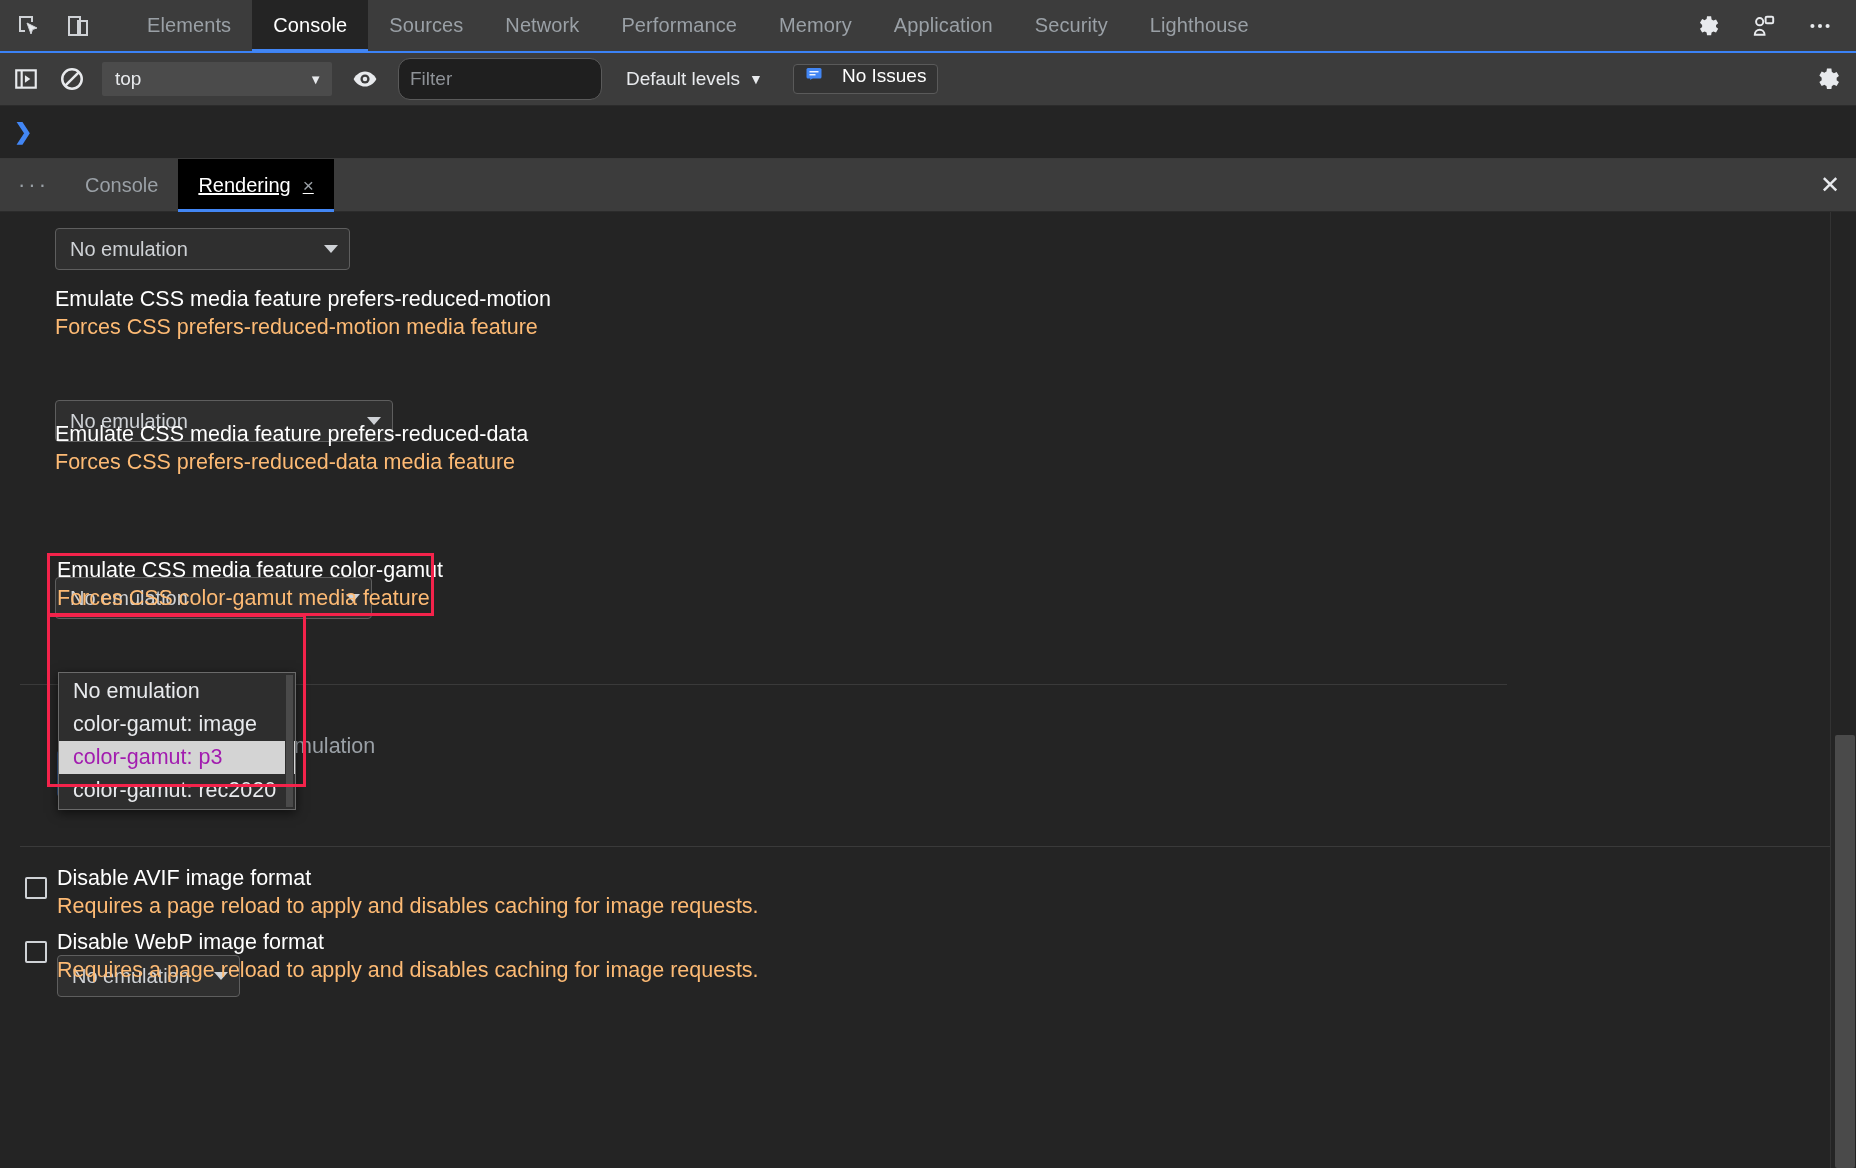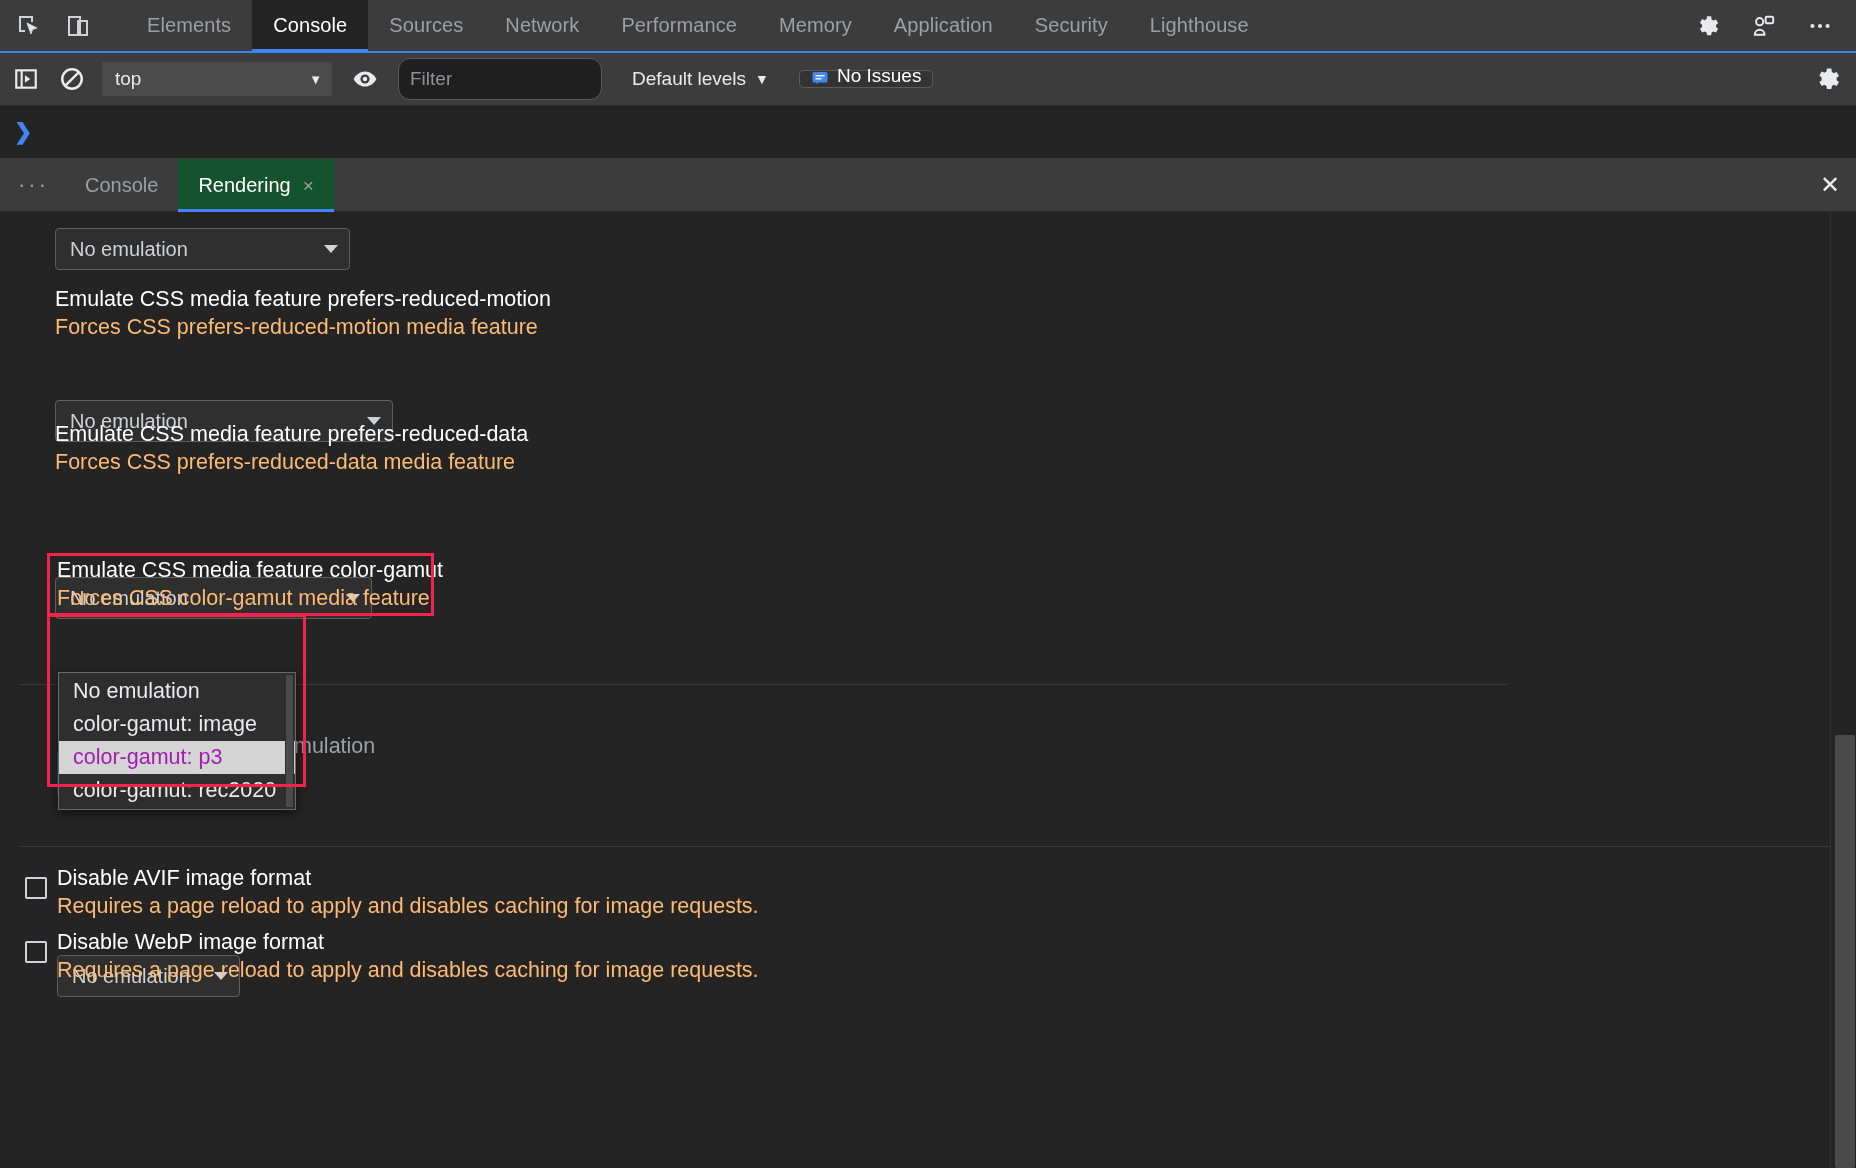--- a/index.html
+++ b/index.html
@@ -58,26 +58,26 @@
   .ctx-select .caret { margin-left: auto; font-size: 13px; color: #e8eaed; }
   .eye-btn { width: 38px; height: 38px; margin-left: 14px; display:flex; align-items:center; justify-content:center; cursor:pointer;}
   .filter-input {
     margin-left: 14px; width: 204px; height: 42px;
     background: #1f1f1f; border: 1px solid #5a5a5a; border-radius: 12px;
     color: #9aa0a6; font-size: 19px; padding: 0 11px;
     font-family: "Liberation Sans", sans-serif;
   }
   .filter-input::placeholder { color: #8e9297; }
   .levels-btn {
-    margin-left: 24px; color: #e8eaed; font-size: 19px; display: flex;
+    margin-left: 18px; color: #e8eaed; font-size: 19px; display: flex;
     align-items: center; gap: 9px; cursor: pointer; padding: 4px 6px;
   }
   .issues-badge {
-    margin-left: 24px; height: 18px; display: flex; align-items: flex-end;
-    gap: 8px; background: #333333; border: 1px solid #5a5a5a; border-radius: 4px;
+    margin-left: 24px; height: 30px; display: flex; align-items: flex-start;
+    gap: 19px; background: #333333; border: 1px solid #5a5a5a; border-radius: 4px;
     padding: 0 11px; color: #ffffff; font-size: 19px; cursor: pointer;
   }
   .toolbar-right-gear { margin-left: auto; margin-right: 14px; cursor: pointer; display:flex; }
 
   
   .console-prompt {
     position: absolute; left: 0; top: 106px; width: 1856px; height: 53px;
     background: #242424; display: flex; align-items: center;
     border-bottom: 1px solid #3a3a3a;
   }
@@ -90,21 +90,21 @@
     border-bottom: 1px solid #2b2b2b;
   }
   .drawer-more {
     display:flex; align-items:center; padding: 0 16px 0 18px;
     color:#9aa0a6; font-size: 22px; letter-spacing: 3px; cursor: pointer;
   }
   .drawer-tab {
     display: flex; align-items: center; padding: 0 20px; height: 53px;
     color: #9aa0a6; font-size: 20px; cursor: pointer; position: relative; gap: 12px;
   }
-  .drawer-tab.active { color: #ffffff; background: #14532d; }
+  .drawer-tab.active { color: #ffffff; background: #000000; text-decoration: underline; }
   .drawer-tab.active::after {
     content: ""; position: absolute; left: 0; right: 0; bottom: 0; height: 3px; background: #4286f4;
   }
   .drawer-tab .closex { color: #9aa0a6; font-size: 19px; }
   .drawer-close {
     margin-left: auto; width: 52px; display: flex; align-items: center;
     justify-content: center; color: #e8eaed; font-size: 24px; cursor: pointer;
   }
 
   

